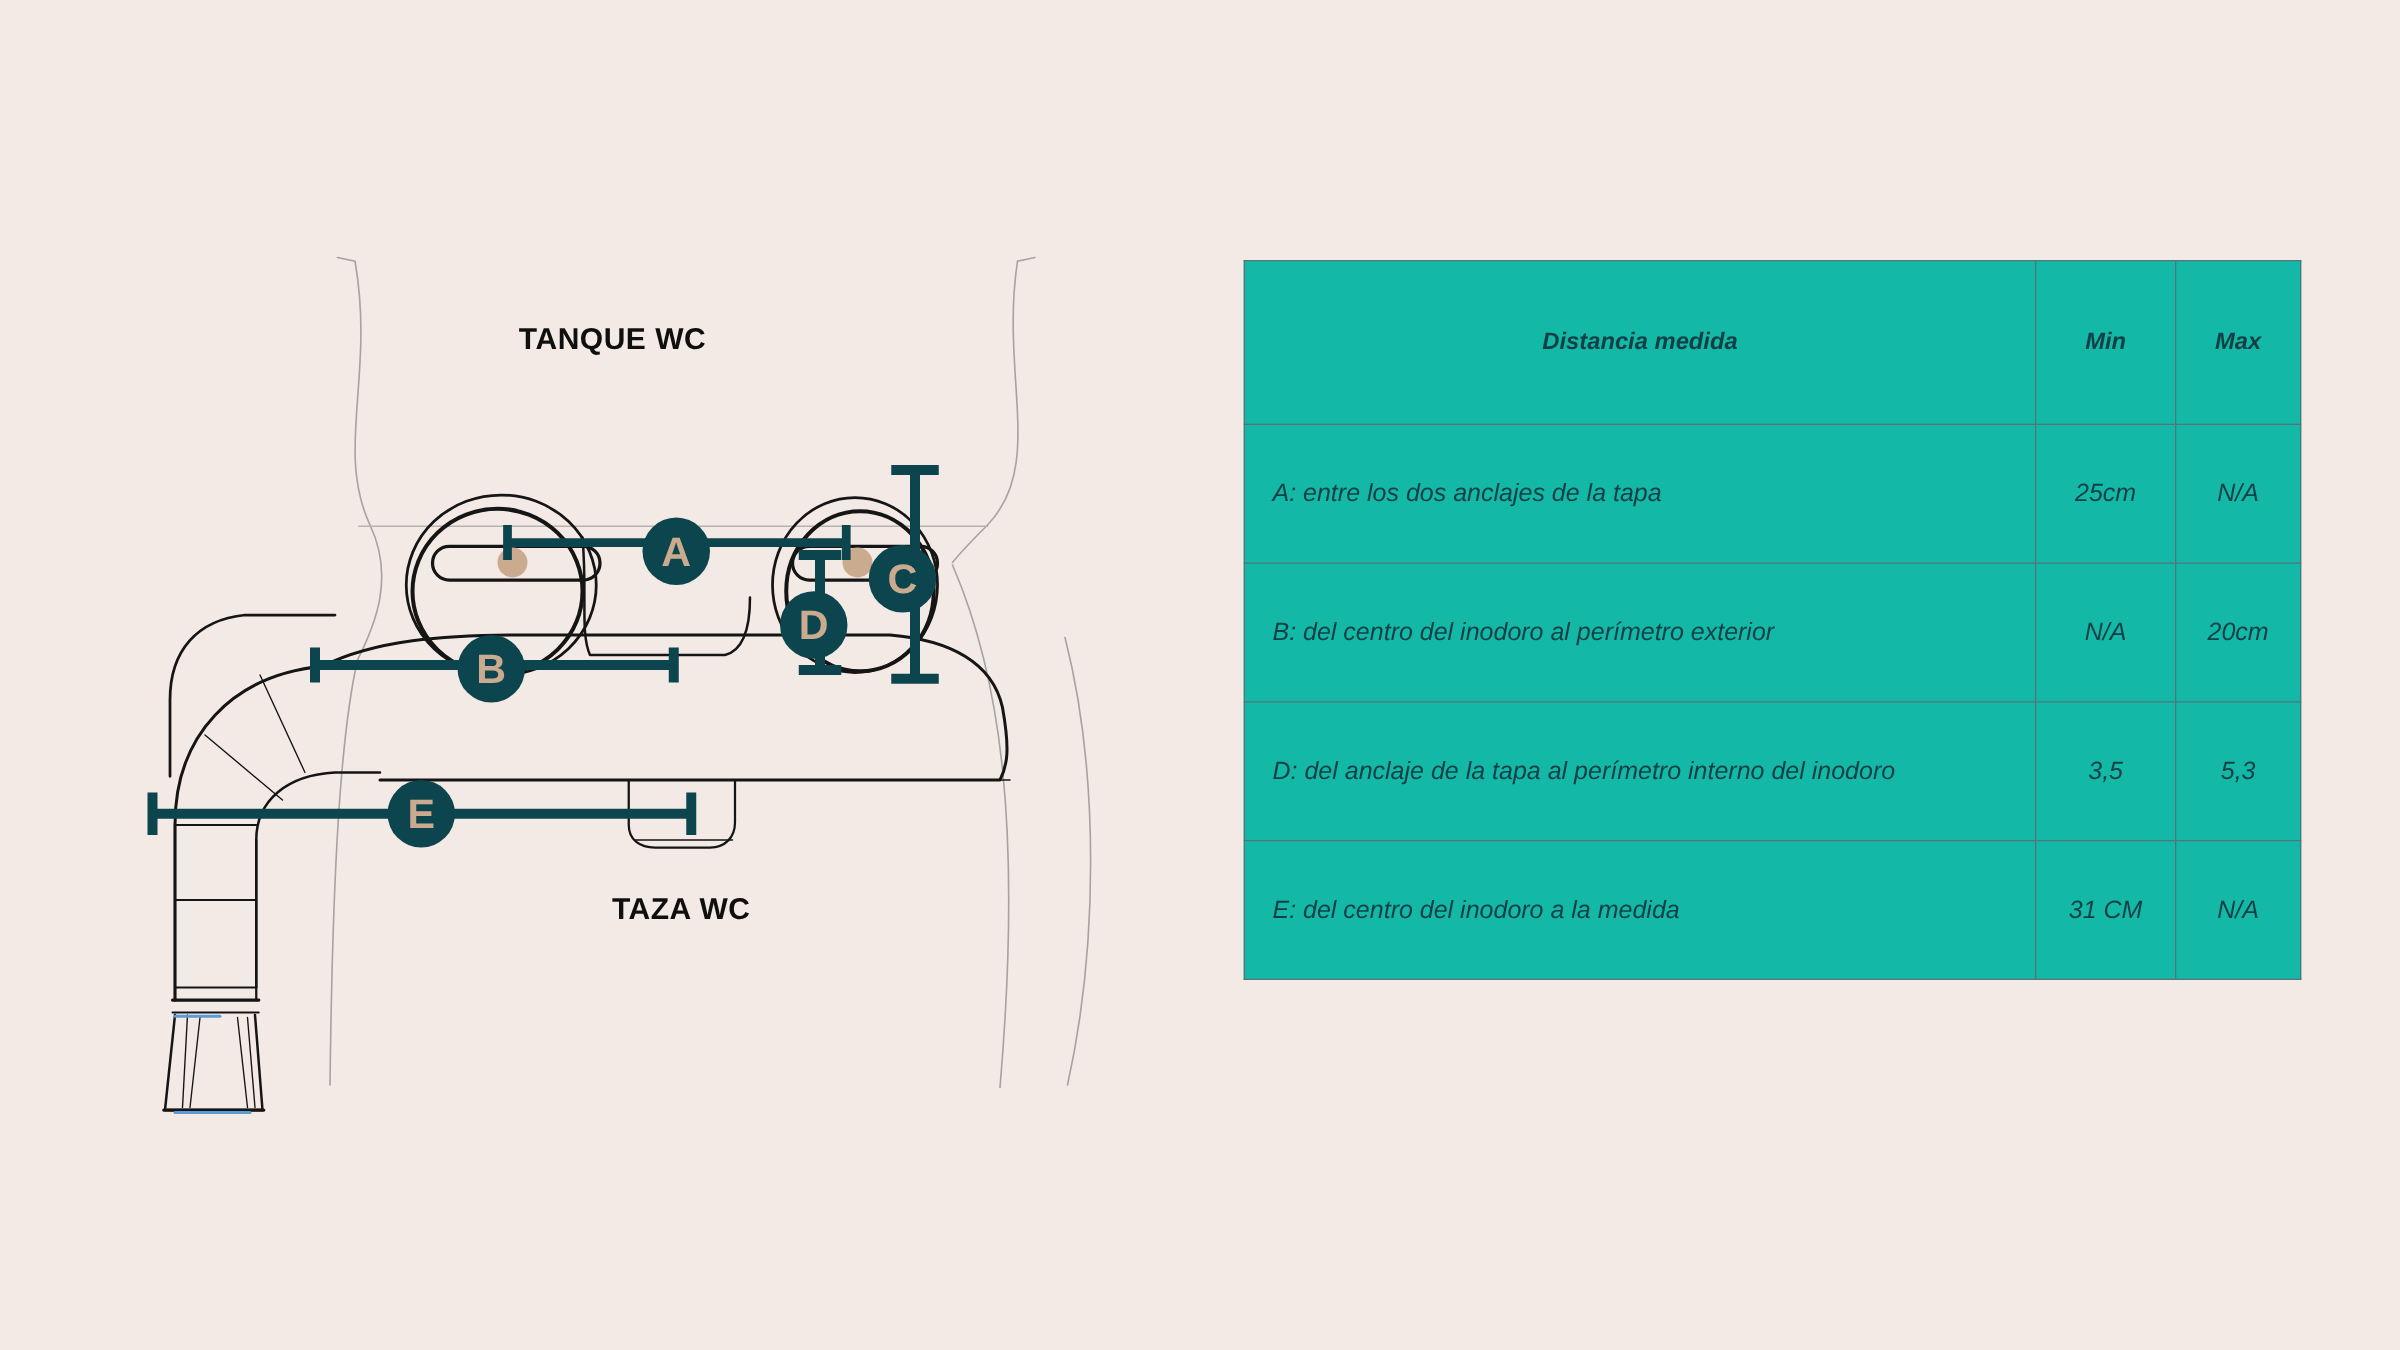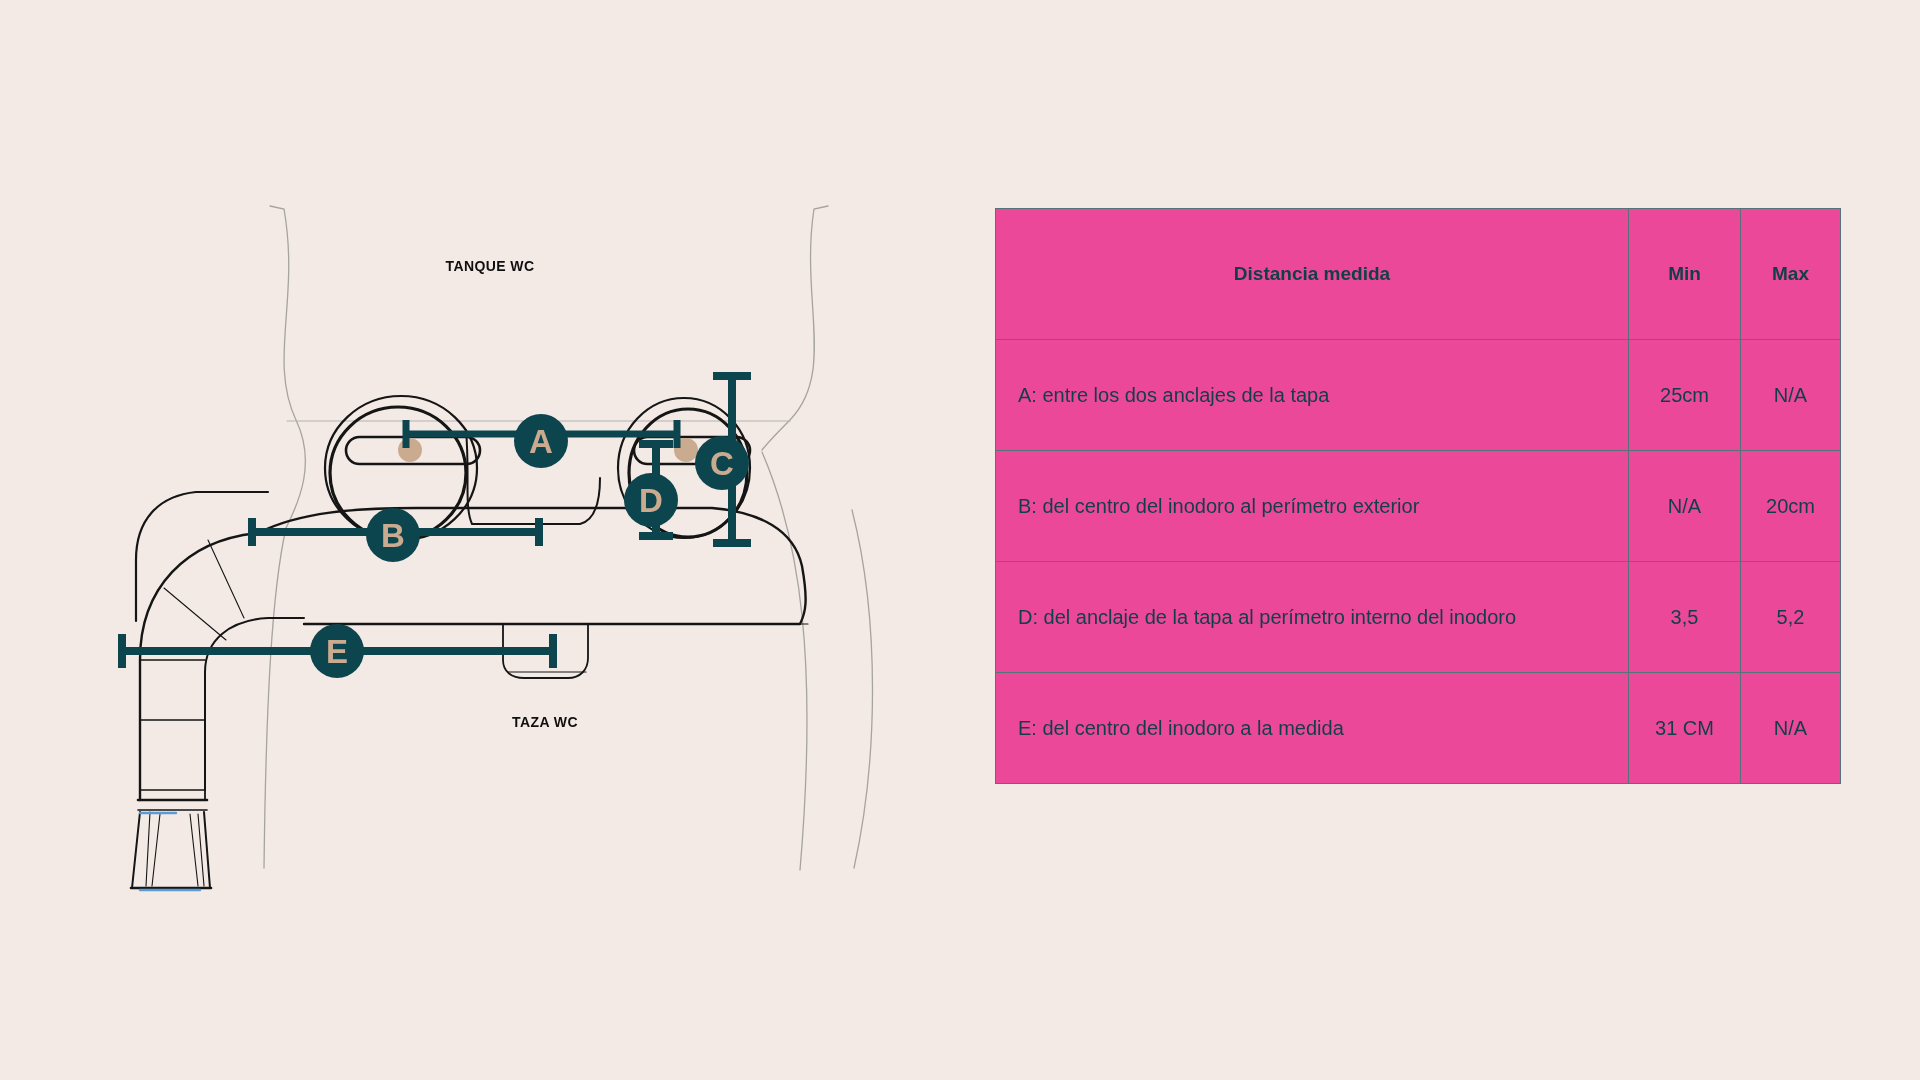--- a/index.html
+++ b/index.html
@@ -37,40 +37,41 @@
     top: 0;
     width: 980px;
     height: 1080px;
     display: block;
   }
 
   .drawing-label {
     position: absolute;
     font-family: "Liberation Sans", sans-serif;
     font-weight: bold;
-    font-size: 14px;
+    font-size: 24px;
     letter-spacing: 0.4px;
     color: #100f0f;
     white-space: nowrap;
   }
   #label-tanque { left: 490px; top: 258px; transform: translateX(-50%); }
   #label-taza   { left: 545px; top: 714px; transform: translateX(-50%); }
 
   
   #table-panel {
     position: absolute;
     left: 995px;
     top: 208px;
     width: 845px;
   }
   table.measures {
     border-collapse: collapse;
     width: 845px;
     table-layout: fixed;
-    background: #ec4899;
+    background: #14b8a6;
+    font-style: italic;
   }
   table.measures th,
   table.measures td {
     border: 1.5px solid #56737a;
     color: #113f46;
     font-family: "Liberation Sans", sans-serif;
   }
   table.measures th {
     font-size: 19px;
     font-weight: bold;
@@ -259,21 +260,21 @@
           <td class="num-cell">N/A</td>
         </tr>
         <tr>
           <td class="desc-cell">B: del centro del inodoro al perímetro exterior</td>
           <td class="num-cell">N/A</td>
           <td class="num-cell">20cm</td>
         </tr>
         <tr>
           <td class="desc-cell">D: del anclaje de la tapa al perímetro interno del inodoro</td>
           <td class="num-cell">3,5</td>
-          <td class="num-cell">5,2</td>
+          <td class="num-cell">5,3</td>
         </tr>
         <tr>
           <td class="desc-cell">E: del centro del inodoro a la medida</td>
           <td class="num-cell">31 CM</td>
           <td class="num-cell">N/A</td>
         </tr>
       </tbody>
     </table>
   </div>
 

